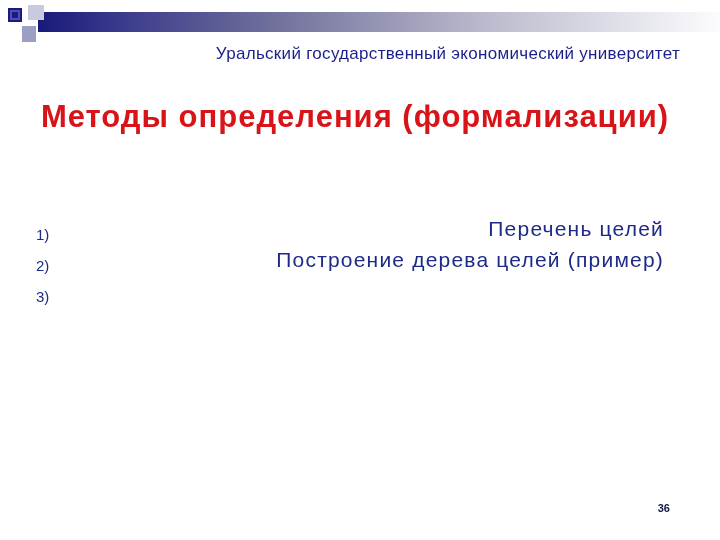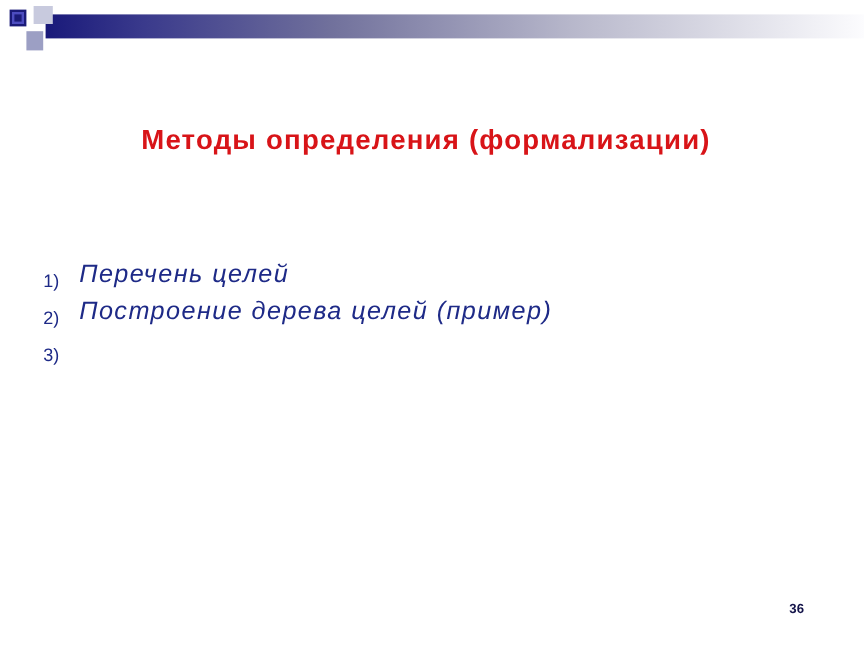--- a/index.html
+++ b/index.html
@@ -73,21 +73,21 @@
     white-space: nowrap;
   }
 
   
   .slide-title {
     position: absolute;
     left: 20px;
     right: 30px;
     top: 101px;
     text-align: center;
-    font-size: 23px;
+    font-size: 31px;
     line-height: 31px;
     font-weight: bold;
     letter-spacing: 1px;
     color: #d81418;
   }
 
   
   .goal-list {
     position: absolute;
     left: 36px;
@@ -111,22 +111,21 @@
     letter-spacing: 0;
   }
   .list-item.third {
     margin-top: 3px;
   }
   .jline {
     text-align: justify;
     text-align-last: justify;
   }
   .lline {
-    text-align: left;
-    font-style: italic;
+    text-align: right;
   }
 
   
   .page-number {
     position: absolute;
     right: 50px;
     top: 502px;
     font-size: 11px;
     font-weight: bold;
     color: #14144a;
@@ -137,20 +136,21 @@
 
 <div class="slide">
 
   <div class="deco-bar"></div>
   <div class="sq-navy">
     <div class="inner"></div>
   </div>
   <div class="sq-lavender"></div>
   <div class="sq-medium"></div>
 
+  <div class="header-line">Уральский государственный экономический университет</div>
 
   <div class="slide-title">
     <div>Методы определения (формализации)</div>
   </div>
 
   <div class="goal-list">
 
     <div class="list-item">
       <span class="num">1)</span>
       <div class="lline">Перечень целей</div>

